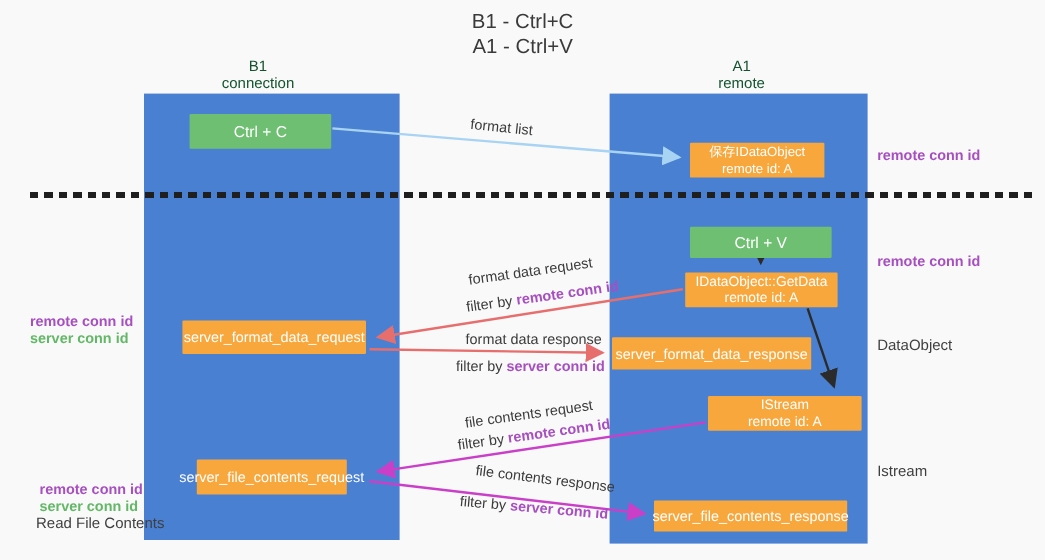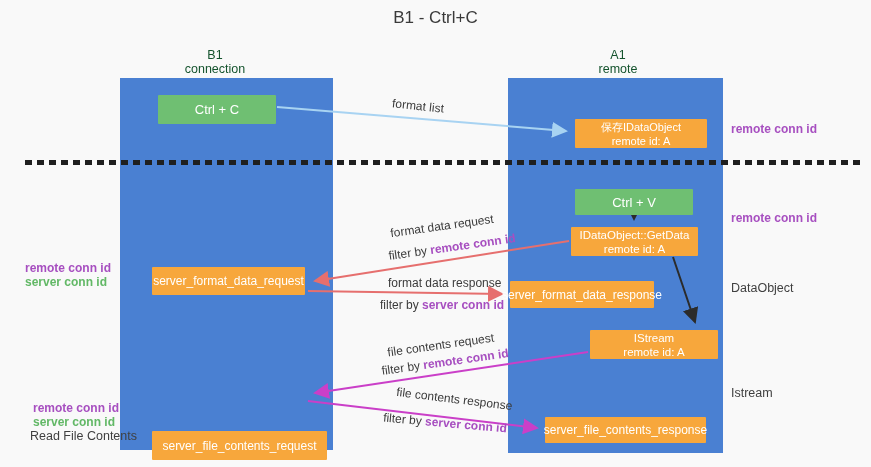--- a/index.html
+++ b/index.html
@@ -66,20 +66,21 @@
     pointer-events: none;
   }
 </style>
 </head>
 <body>
 
 <div class="canvas">
 
   <div class="abs title">
     <div>B1 - Ctrl+C</div>
+    <div>A1 - Ctrl+V</div>
   </div>
 
   <div class="abs col-header" style="left:155px; top:48px;">
     <div>B1</div>
     <div>connection</div>
   </div>
   <div class="abs col-header" style="left:558px; top:48px;">
     <div>A1</div>
     <div>remote</div>
   </div>
@@ -110,48 +111,48 @@
     <line x1="569" y1="241" x2="315" y2="281" stroke="#e66f6e" stroke-width="2" marker-end="url(#m-salmon)"></line>
     <line x1="308" y1="291" x2="502" y2="294" stroke="#e66f6e" stroke-width="2" marker-end="url(#m-salmon)"></line>
     <line x1="588" y1="352" x2="315" y2="393" stroke="#ca3fc8" stroke-width="2" marker-end="url(#m-magenta)"></line>
     <line x1="308" y1="401" x2="537" y2="428" stroke="#ca3fc8" stroke-width="2" marker-end="url(#m-magenta)"></line>
   </svg>
 
   <div class="abs node green" style="left:158px; top:95px; width:118px; height:29px;">
     <span>Ctrl + C</span>
   </div>
 
-  <div class="abs node orange two-line" style="left:575px; top:119px; width:132px; height:29px; font-size:11px;">
+  <div class="abs node orange two-line" style="left:575px; top:119px; width:112px; height:29px; font-size:11px;">
     <div>保存IDataObject</div>
     <div>remote id: A</div>
   </div>
 
   <div class="abs node green" style="left:575px; top:173px; width:118px; height:26px;margin-top:16px;">
     <span>Ctrl + V</span>
   </div>
 
   <div class="abs node orange two-line" style="left:571px; top:227px; width:127px; height:29px;">
     <div>IDataObject::GetData</div>
     <div>remote id: A</div>
   </div>
 
   <div class="abs node orange one-line" style="left:152px; top:267px; width:153px; height:28px;">
     <span>server_format_data_request</span>
   </div>
 
-  <div class="abs node orange one-line" style="left:510px; top:281px; width:144px; height:27px;">
+  <div class="abs node orange one-line" style="left:510px; top:281px; width:166px; height:27px;">
     <span>server_format_data_response</span>
   </div>
 
   <div class="abs node orange two-line" style="left:590px; top:330px; width:128px; height:29px;">
     <div>IStream</div>
     <div>remote id: A</div>
   </div>
 
-  <div class="abs node orange one-line" style="left:152px; top:383px; width:175px; height:29px;margin-top:48px;">
+  <div class="abs node orange one-line" style="left:164px; top:383px; width:125px; height:29px;">
     <span>server_file_contents_request</span>
   </div>
 
   <div class="abs node orange one-line" style="left:545px; top:417px; width:161px; height:26px;">
     <span>server_file_contents_response</span>
   </div>
 
   <div class="abs flow-label" style="left:392px; top:99px; transform:rotate(6deg);">
     <span>format list</span>
   </div>

